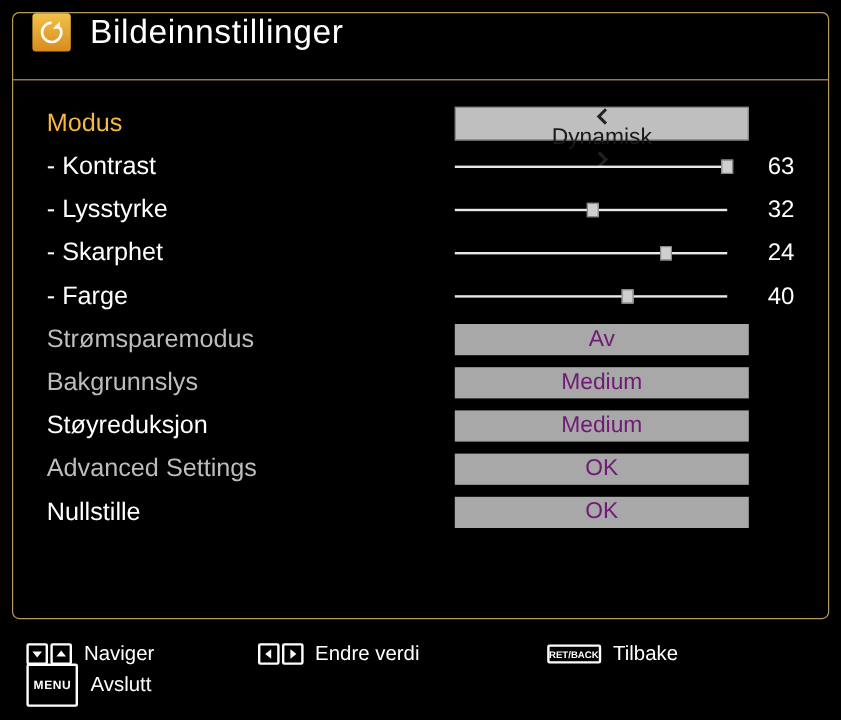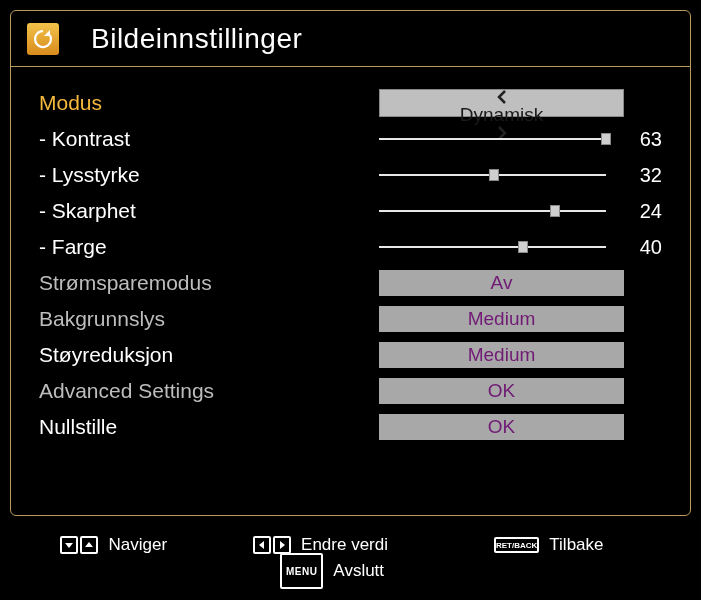--- a/index.html
+++ b/index.html
@@ -15,23 +15,22 @@
     position: absolute;
     left: 10px; top: 10px;
     width: 681px; height: 506px;
     border: 1px solid #b89a5c;
     border-radius: 6px;
   }
   .title-bar {
     border-bottom: 1px solid #b89a5c;
     height: 56px;
     display: flex;
-    align-items: center;
     padding: 0 16px;
-    gap: 32px;
+    gap: 16px;
   }
   .title-icon {
     width: 32px; height: 32px;
     background: linear-gradient(180deg,#f2c24a,#d88b1c);
     border-radius: 3px;
     position: relative;
   }
   .title-icon svg { position:absolute; left:4px; top:4px; }
   .title-text {
     font-size: 28px;
@@ -124,21 +123,20 @@
   .footer {
     position: absolute;
     left: 22px; bottom: 16px;
     width: 660px;
   }
   .footer-row {
     display: flex;
     align-items: center;
     height: 26px;
     gap: 6px;
-    justify-content: center;
   }
   .key-box {
     border: 2px solid #fff;
     height: 18px;
     display: inline-flex;
     align-items: center;
     justify-content: center;
     border-radius: 2px;
     font-size: 10px;
     font-weight: bold;

